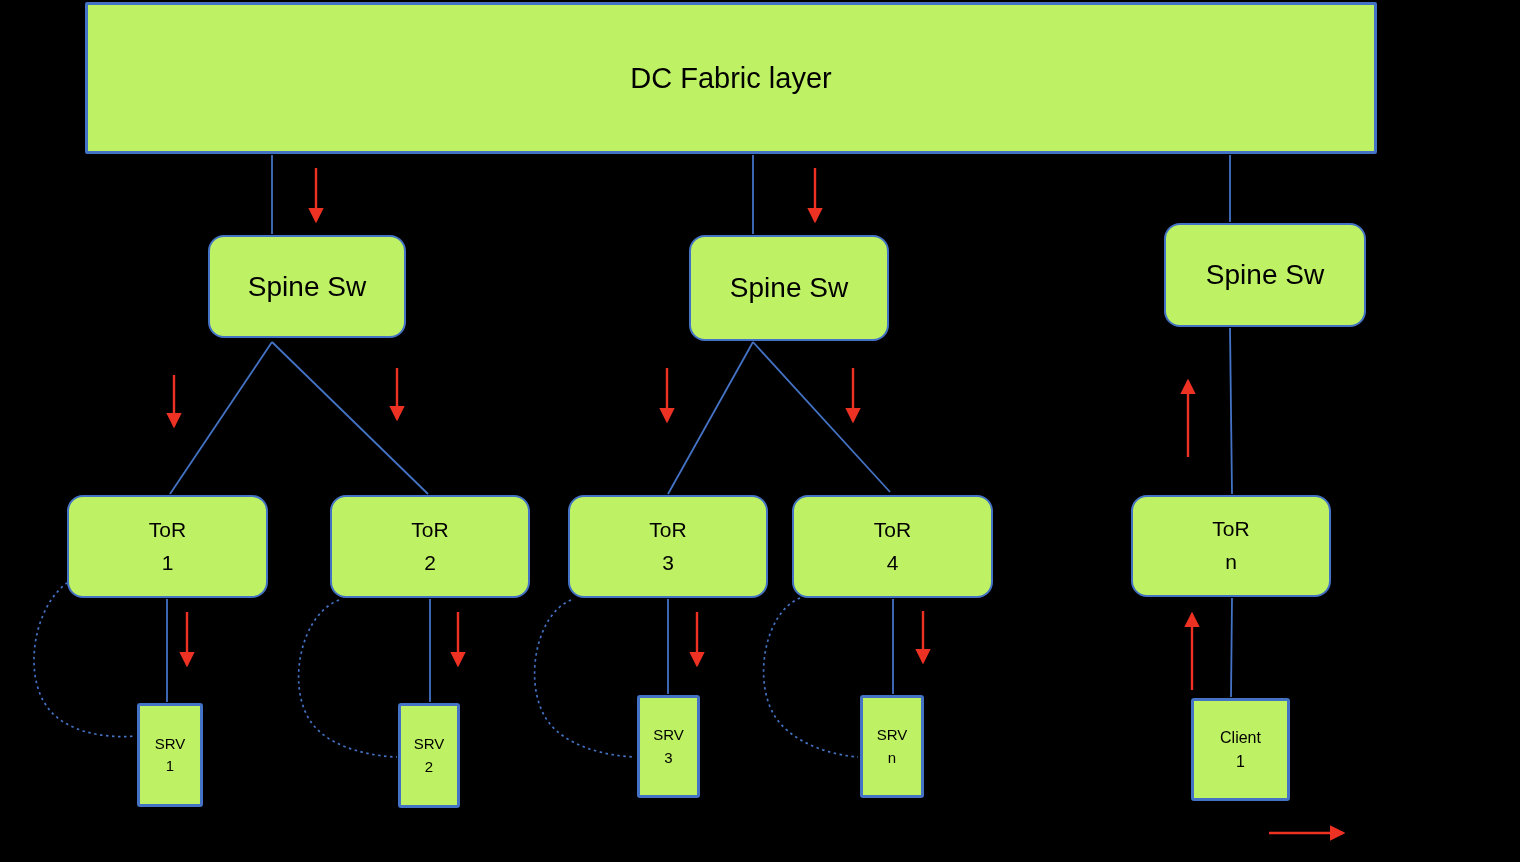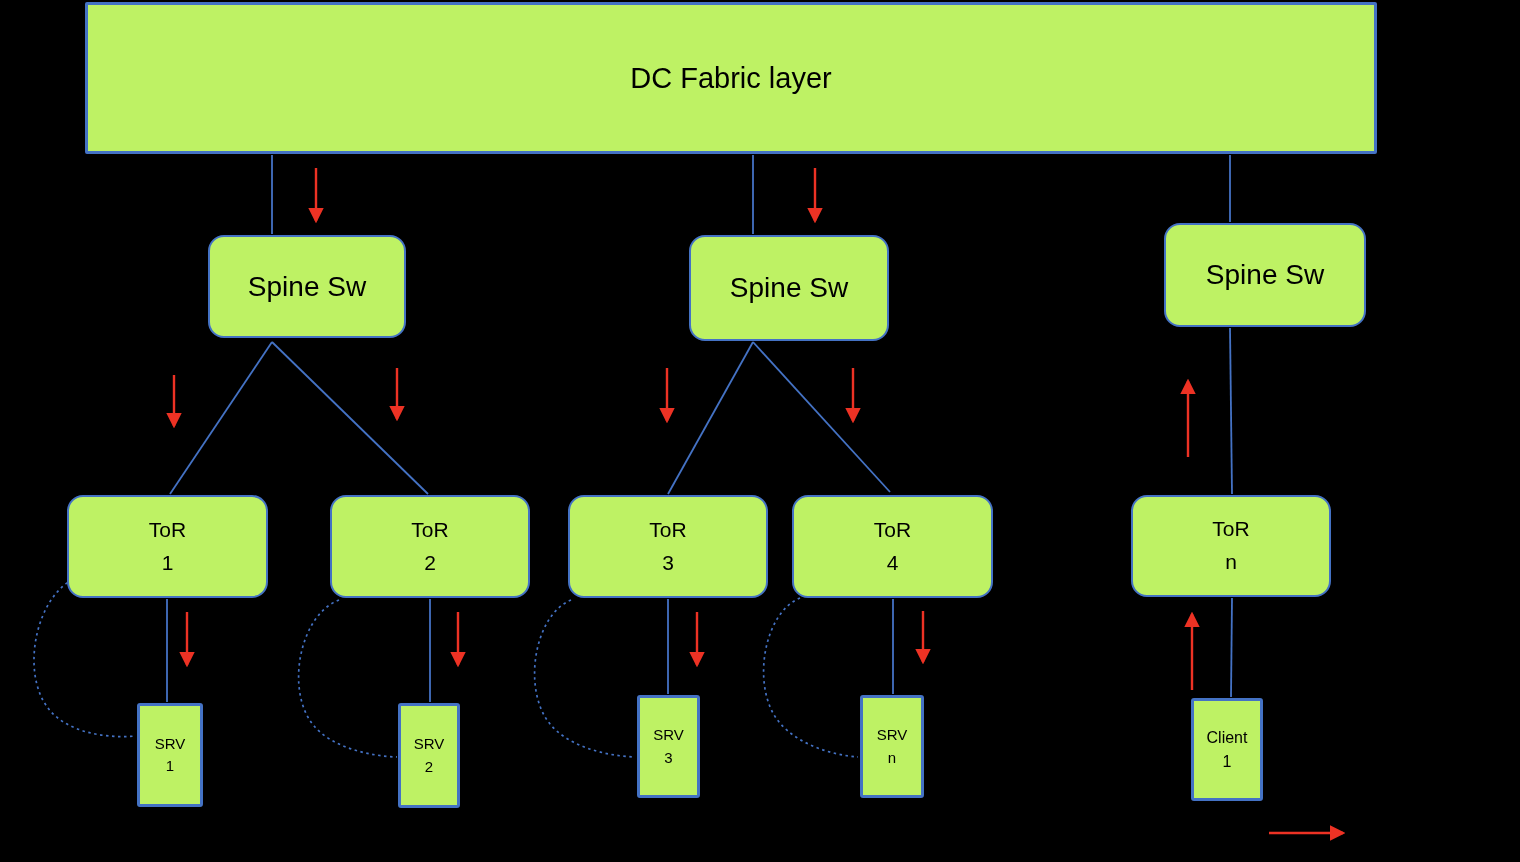--- a/index.html
+++ b/index.html
@@ -27,21 +27,21 @@
   #spine3{left:1128px;top:223px;width:202px;height:104px;}
   #tor1{left:67px;top:495px;width:201px;height:103px;}
   #tor2{left:330px;top:495px;width:200px;height:103px;}
   #tor3{left:568px;top:495px;width:200px;height:103px;}
   #tor4{left:792px;top:495px;width:201px;height:103px;}
   #torn{left:1131px;top:495px;width:200px;height:102px;}
   #srv1{left:137px;top:703px;width:66px;height:104px;}
   #srv2{left:398px;top:703px;width:62px;height:105px;}
   #srv3{left:637px;top:695px;width:63px;height:103px;}
   #srvn{left:860px;top:695px;width:64px;height:103px;}
-  #client1{left:1191px;top:698px;width:72px;height:103px;font-size:16px;}
+  #client1{left:1191px;top:698px;width:99px;height:103px;font-size:16px;}
   .conn{stroke:var(--blue);stroke-width:1.8;fill:none;}
   .loop{stroke:var(--blue);stroke-width:1.7;fill:none;stroke-dasharray:2.5 3.5;}
   .redline{stroke:var(--red);stroke-width:2.4;fill:none;marker-end:url(#arrowhead);}
 </style>
 </head>
 <body>
 
 <div id="canvas">
 
   <svg id="wires" width="1520" height="862" viewBox="0 0 1520 862">

